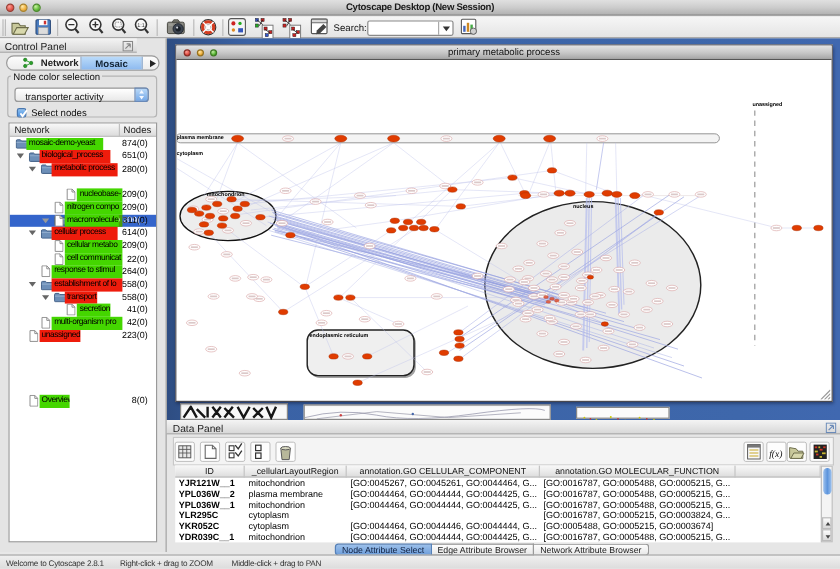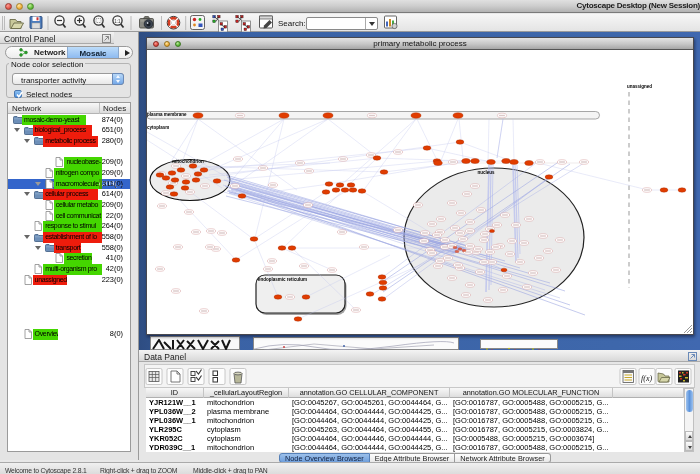--- a/index.html
+++ b/index.html
@@ -2,21 +2,21 @@
 <html><head><meta charset="utf-8"><style>
 * { margin:0; padding:0; box-sizing:border-box; }
 body { width:700px; height:474px; font-family:"Liberation Sans", sans-serif; position:relative; overflow:hidden; background:#e8e8e8; }
 .abs { position:absolute; }
 </style></head><body>
 
 <div class="abs" style="left:0;top:0;width:700px;height:13px;background:linear-gradient(#e0e0e0,#cdcdcd 50%,#b2b2b2);border-bottom:1px solid #7a7a7a">
   <div class="abs" style="left:5px;top:3px;width:7px;height:7px;border-radius:50%;background:radial-gradient(circle at 35% 30%,#ff9d94,#e4574b 60%,#b03328);border:0.5px solid #9a3a30"></div>
   <div class="abs" style="left:16px;top:3px;width:7px;height:7px;border-radius:50%;background:radial-gradient(circle at 35% 30%,#ffe9a8,#f0b03c 60%,#c88a20);border:0.5px solid #a8822a"></div>
   <div class="abs" style="left:27px;top:3px;width:7px;height:7px;border-radius:50%;background:radial-gradient(circle at 35% 30%,#c8f0a0,#62bd38 60%,#3f8f22);border:0.5px solid #4a8a2a"></div>
-  <div class="abs" style="left:0;top:1px;width:700px;text-align:right;font-size:8px;font-weight:bold;letter-spacing:-0.25px;color:#1a1a1a">Cytoscape Desktop (New Session)</div>
+  <div class="abs" style="left:0;top:1px;width:700px;text-align:center;font-size:8px;font-weight:bold;letter-spacing:-0.25px;color:#1a1a1a">Cytoscape Desktop (New Session)</div>
 </div>
 
 <div class="abs" style="left:0;top:14px;width:700px;height:18px;background:linear-gradient(#f6f6f6,#e4e4e4);border-bottom:1px solid #9a9a9a"></div>
 <svg style="position:absolute;left:0;top:13px" width="700" height="19" viewBox="0 13 700 19">
 <line x1="2.5" y1="16" x2="2.5" y2="30" stroke="#bbb" stroke-width="1"></line>
 <line x1="4.5" y1="16" x2="4.5" y2="30" stroke="#bbb" stroke-width="1"></line>
 <line x1="48" y1="16" x2="48" y2="30" stroke="#bbb" stroke-width="1"></line>
 <line x1="131" y1="16" x2="131" y2="30" stroke="#bbb" stroke-width="1"></line>
 <line x1="161.5" y1="16" x2="161.5" y2="30" stroke="#bbb" stroke-width="1"></line>
 <line x1="185.7" y1="16" x2="185.7" y2="30" stroke="#bbb" stroke-width="1"></line>
@@ -875,21 +875,20 @@
 </div>
 <div style="position:absolute;left:0;top:28.0px;width:538px;height:9.07px;font-size:7.5px;line-height:9.2px;white-space:nowrap">
 <span style="position:absolute;left:3px;font-weight:bold">YPL036W__1</span>
 <span style="position:absolute;left:61px">mitochondrion</span>
 <span style="position:absolute;left:146px">[GO:0044464, GO:0044444, GO:0044425, G...</span>
 <span style="position:absolute;left:307px">[GO:0016787, GO:0005488, GO:0005215, G...</span>
 </div>
 <div style="position:absolute;left:0;top:37.0px;width:538px;height:9.07px;font-size:7.5px;line-height:9.2px;white-space:nowrap">
 <span style="position:absolute;left:3px;font-weight:bold">YLR295C</span>
 <span style="position:absolute;left:61px">cytoplasm</span>
-<span style="position:absolute;left:146px">[GO:0045263, GO:0044464, GO:0044455, G...</span>
 <span style="position:absolute;left:307px">[GO:0016787, GO:0005215, GO:0003824, G...</span>
 </div>
 <div style="position:absolute;left:0;top:46.0px;width:538px;height:9.07px;font-size:7.5px;line-height:9.2px;white-space:nowrap">
 <span style="position:absolute;left:3px;font-weight:bold">YKR052C</span>
 <span style="position:absolute;left:61px">cytoplasm</span>
 <span style="position:absolute;left:146px">[GO:0044464, GO:0044446, GO:0044444, G...</span>
 <span style="position:absolute;left:307px">[GO:0005488, GO:0005215, GO:0003674]</span>
 </div>
 <div style="position:absolute;left:0;top:55.0px;width:538px;height:9.07px;font-size:7.5px;line-height:9.2px;white-space:nowrap">
 <span style="position:absolute;left:3px;font-weight:bold">YDR039C__1</span>
@@ -903,21 +902,21 @@
   <div class="abs" style="left:0.5px;top:1px;width:7px;height:22px;border-radius:4px;background:linear-gradient(90deg,#9ec2ee,#5c94dc 50%,#9ec2ee)"></div>
   <div class="abs" style="left:0;top:42px;width:8px;height:10px;background:linear-gradient(#fdfdfd,#d8d8d8);border:1px solid #bbb">
     <span class="abs" style="left:1.5px;top:3px;width:0;height:0;border-left:2.5px solid transparent;border-right:2.5px solid transparent;border-bottom:3.5px solid #444"></span>
   </div>
   <div class="abs" style="left:0;top:52px;width:8px;height:10px;background:linear-gradient(#fdfdfd,#d8d8d8);border:1px solid #bbb">
     <span class="abs" style="left:1.5px;top:3.5px;width:0;height:0;border-left:2.5px solid transparent;border-right:2.5px solid transparent;border-top:3.5px solid #444"></span>
   </div>
 </div>
 
 <div class="abs" style="left:279px;top:452.5px;height:10.5px;display:flex;font-size:7.3px">
-  <div style="background:linear-gradient(#9cc0ea,#6f9fdc);border:1px solid #5580b8;border-radius:3px 0 0 3px;padding:0 5px;line-height:9.5px;color:#102040">Node Overview Browser</div>
+  <div style="background:linear-gradient(#9cc0ea,#6f9fdc);border:1px solid #5580b8;border-radius:3px 0 0 3px;padding:0 5px;line-height:9.5px;color:#102040">Node Attribute Select</div>
   <div style="background:linear-gradient(#fdfdfd,#e8e8e8);border:1px solid #999;border-left:none;padding:0 5px;line-height:9.5px;color:#222">Edge Attribute Browser</div>
   <div style="background:linear-gradient(#fdfdfd,#e8e8e8);border:1px solid #999;border-left:none;border-radius:0 3px 3px 0;padding:0 5px;line-height:9.5px;color:#222">Network Attribute Browser</div>
 </div>
 
 <div class="abs" style="left:0;top:462px;width:700px;height:12px;background:linear-gradient(#f0f0f0,#dcdcdc);border-top:1px solid #aaa">
   <span class="abs" style="left:5px;top:3.5px;font-size:6.8px;letter-spacing:-0.2px;color:#333">Welcome to Cytoscape 2.8.1</span>
   <span class="abs" style="left:100px;top:3.5px;font-size:6.8px;letter-spacing:-0.2px;color:#333">Right-click + drag to ZOOM</span>
   <span class="abs" style="left:193px;top:3.5px;font-size:6.8px;letter-spacing:-0.2px;color:#333">Middle-click + drag to PAN</span>
 </div>
 

